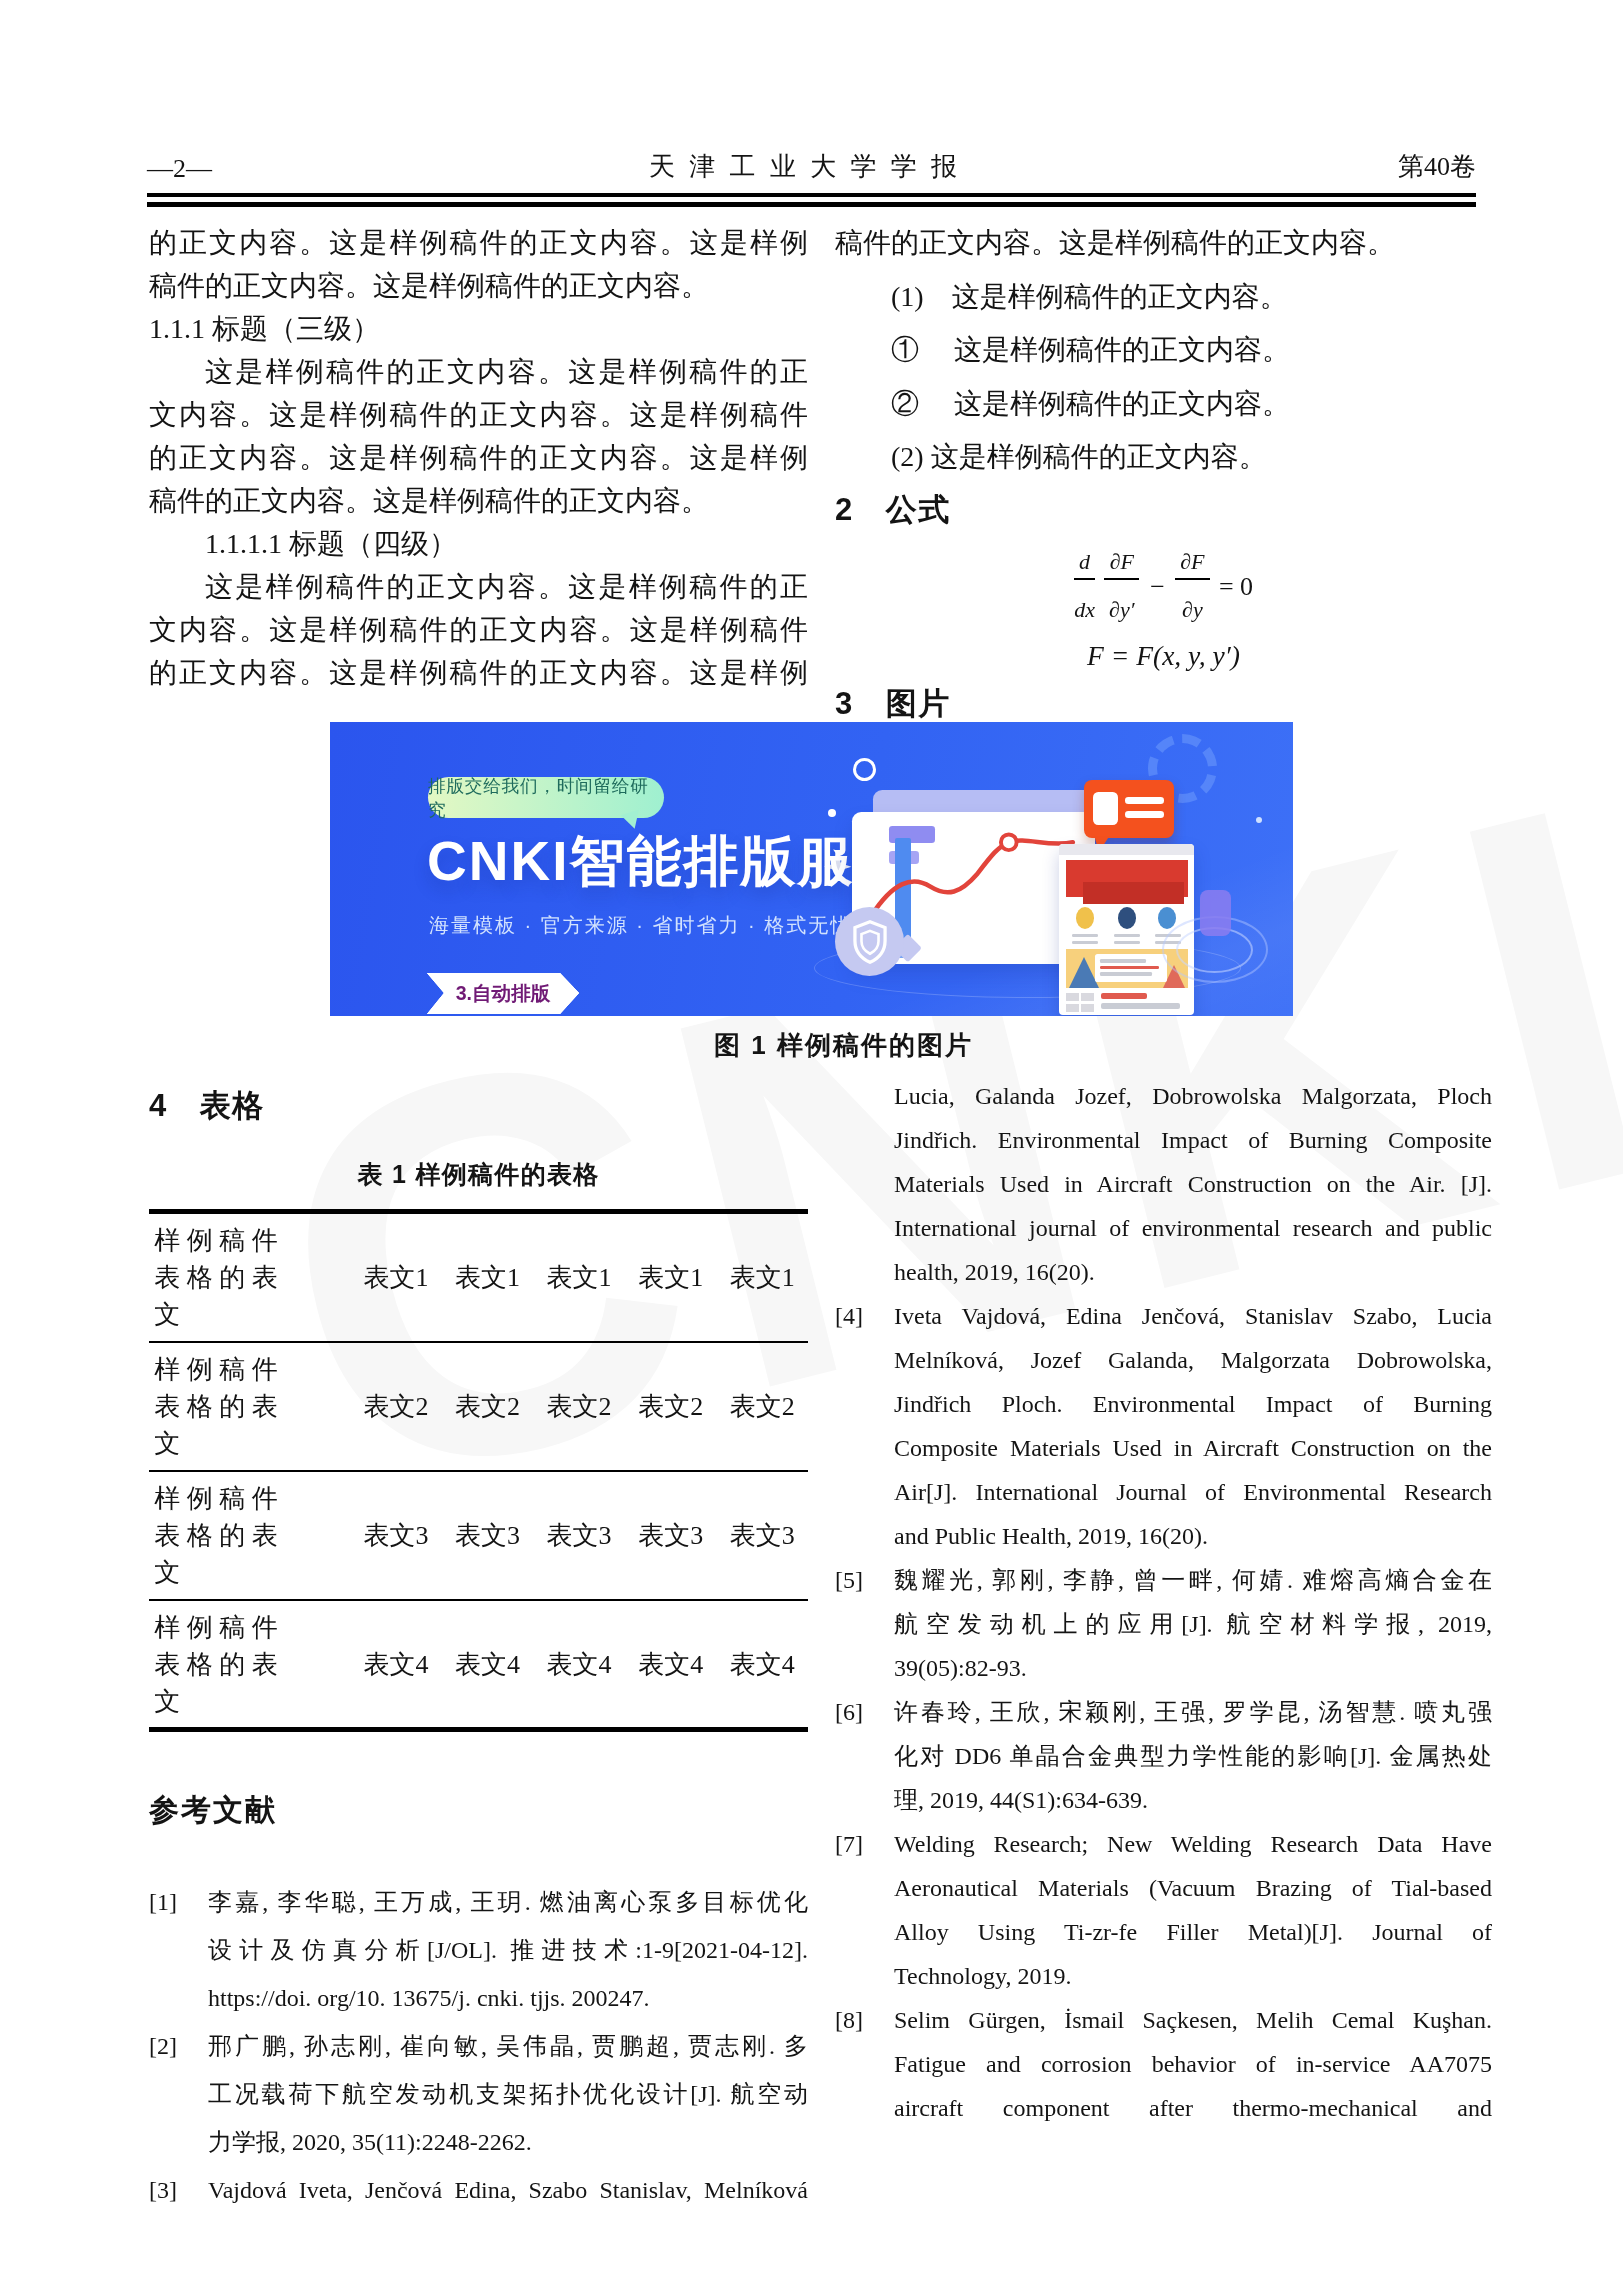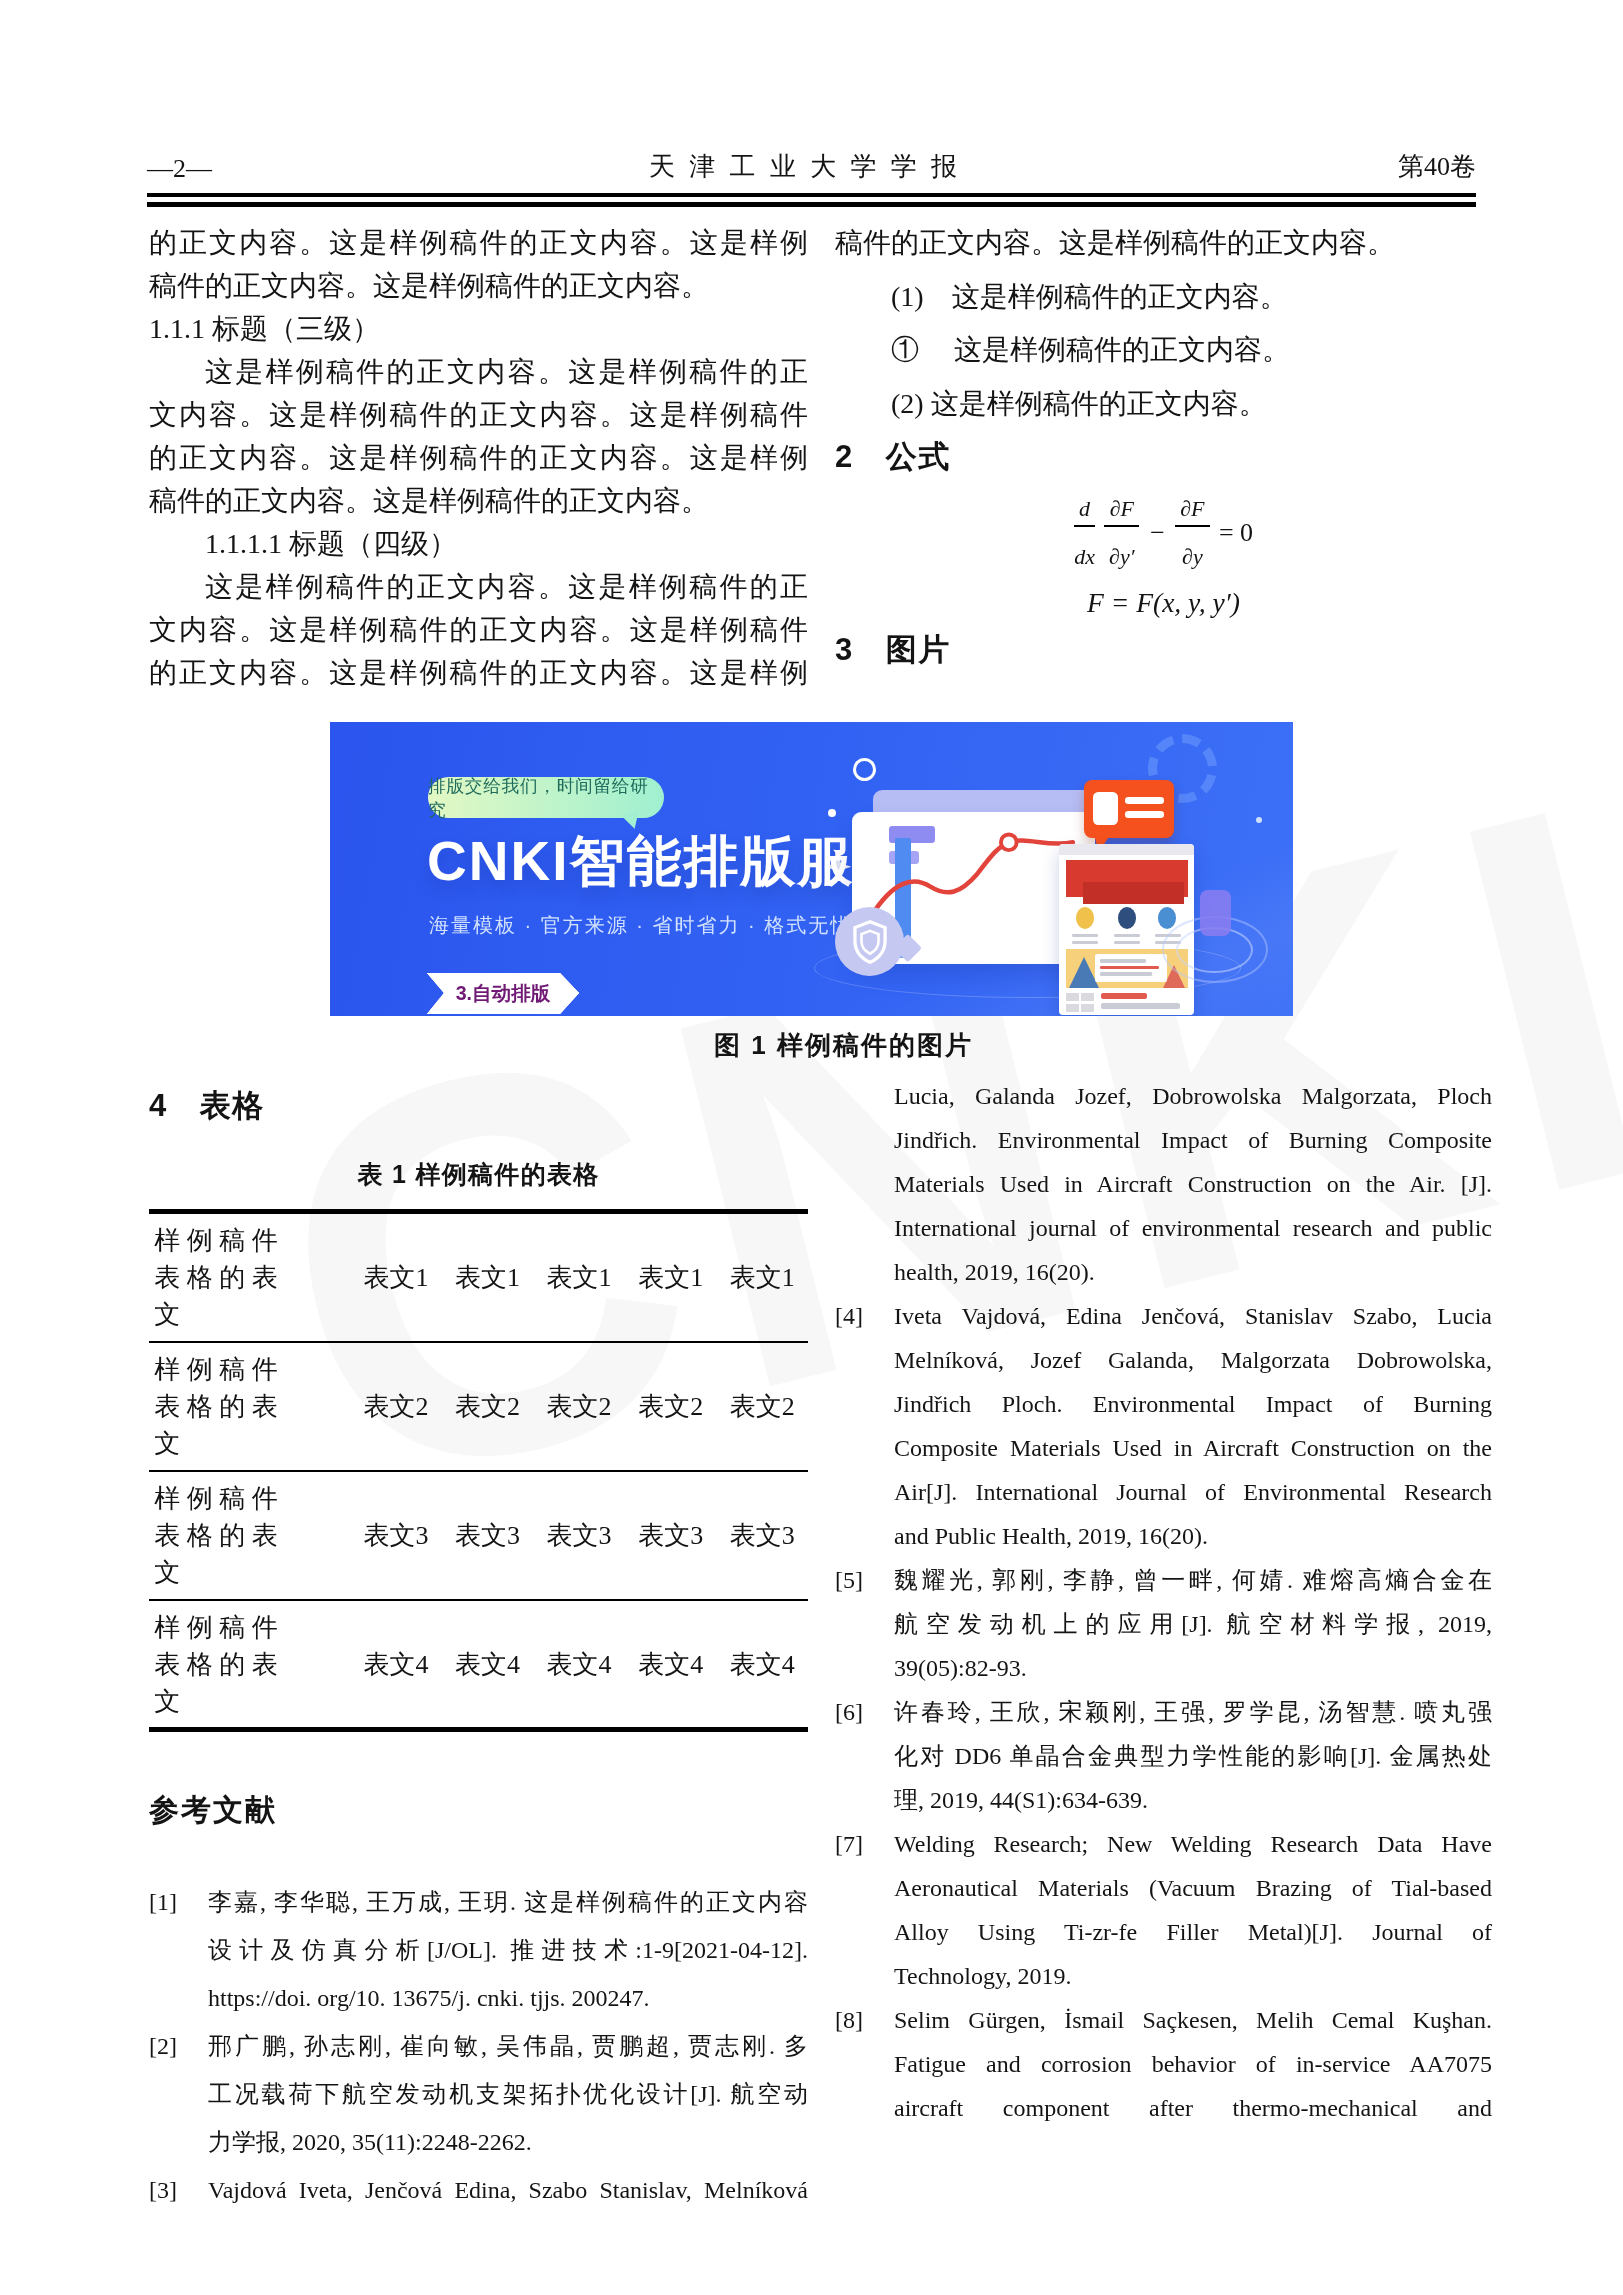--- a/index.html
+++ b/index.html
@@ -150,20 +150,21 @@
       <div class="line jl">文内容。这是样例稿件的正文内容。这是样例稿件</div>
       <div class="line jl">的正文内容。这是样例稿件的正文内容。这是样例</div>
     </div>
 
   <div class="tcol" style="left:835px;top:221px;width:657px;">
     <div>
 
     <div class="line">稿件的正文内容。这是样例稿件的正文内容。</div>
         <div class="line li ind2">(1)　这是样例稿件的正文内容。</div>
         <div class="line li ind2">①　 这是样例稿件的正文内容。</div>
+        <div class="line li ind2">②　 这是样例稿件的正文内容。</div>
         <div class="line li ind2">(2) 这是样例稿件的正文内容。</div>
       </div>
     <div class="hd sec" style="margin-top:13px;">2　公式</div>
     <div class="fwrap formula1">
       <span class="frac">
         <span class="num">d</span>
           <span class="den">dx</span>
       </span>
       <span class="frac">
         <span class="num">∂F</span>
@@ -339,21 +340,21 @@
           <div class="tcell">表文4</div>
           <div class="tcell">表文4</div>
           <div class="tcell">表文4</div>
         </div>
       </div>
     <div class="hd refs-hd">参考文献</div>
     <div class="reflist rl73">
 
         <div class="rline jl">
           <span class="rmark">[1]</span>
-          <span class="rtext">李嘉, 李华聪, 王万成, 王玥. 这是样例稿件的正文内容</span>
+          <span class="rtext">李嘉, 李华聪, 王万成, 王玥. 燃油离心泵多目标优化</span>
         </div>
 
         <div class="rline jl">
           <span class="rmark"></span>
           <span class="rtext">设计及仿真分析[J/OL]. 推进技术:1-9[2021-04-12].</span>
         </div>
 
         <div class="rline">
           <span class="rmark"></span>
           <span class="rtext">https://doi. org/10. 13675/j. cnki. tjjs. 200247.</span>

